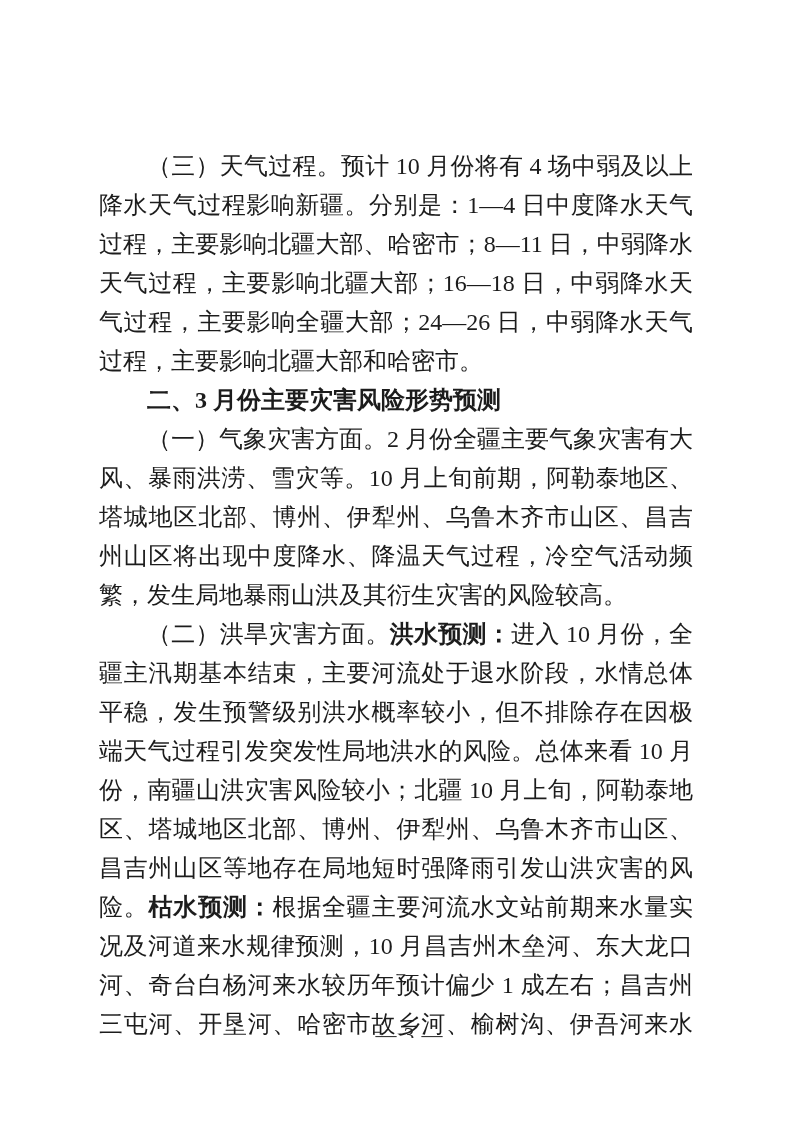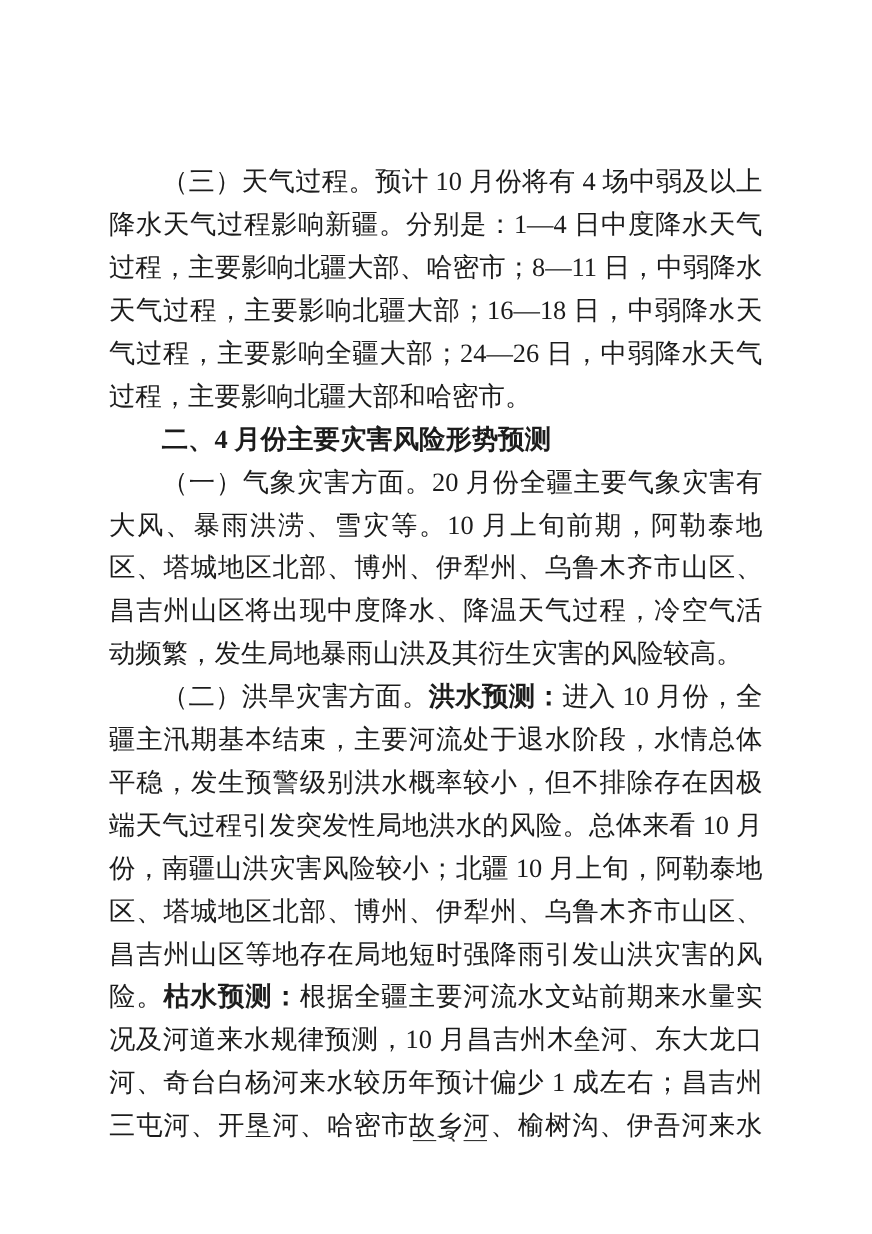--- a/index.html
+++ b/index.html
@@ -52,22 +52,22 @@
   }
 </style>
 </head>
 <body>
 
 <div class="page">
   <div class="content">
 
     <p class="para"><span>（三）天气过程。预计 10 月份将有 4 场中弱及以上降水天气过程影响新疆。分别是：1—4 日中度降水天气过程，主要影响北疆大部、哈密市；8—11 日，中弱降水天气过程，主要影响北疆大部；16—18 日，中弱降水天气过程，主要影响全疆大部；24—26 日，中弱降水天气过程，主要影响北疆大部和哈密市。</span></p>
 
-    <p class="para heading"><span>二、4 月份主要灾害风险形势预测</span></p>
+    <p class="para heading"><span>二、3 月份主要灾害风险形势预测</span></p>
 
-    <p class="para"><span>（一）气象灾害方面。20 月份全疆主要气象灾害有大风、暴雨洪涝、雪灾等。10 月上旬前期，阿勒泰地区、塔城地区北部、博州、伊犁州、乌鲁木齐市山区、昌吉州山区将出现中度降水、降温天气过程，冷空气活动频繁，发生局地暴雨山洪及其衍生灾害的风险较高。</span></p>
+    <p class="para"><span>（一）气象灾害方面。2 月份全疆主要气象灾害有大风、暴雨洪涝、雪灾等。10 月上旬前期，阿勒泰地区、塔城地区北部、博州、伊犁州、乌鲁木齐市山区、昌吉州山区将出现中度降水、降温天气过程，冷空气活动频繁，发生局地暴雨山洪及其衍生灾害的风险较高。</span></p>
 
     <p class="para"><span>（二）洪旱灾害方面。</span><span class="em">洪水预测：</span><span>进入 10 月份，全疆主汛期基本结束，主要河流处于退水阶段，水情总体平稳，发生预警级别洪水概率较小，但不排除存在因极端天气过程引发突发性局地洪水的风险。总体来看 10 月份，南疆山洪灾害风险较小；北疆 10 月上旬，阿勒泰地区、塔城地区北部、博州、伊犁州、乌鲁木齐市山区、昌吉州山区等地存在局地短时强降雨引发山洪灾害的风险。</span><span class="em">枯水预测：</span><span>根据全疆主要河流水文站前期来水量实况及河道来水规律预测，10 月昌吉州木垒河、东大龙口河、奇台白杨河来水较历年预计偏少 1 成左右；昌吉州三屯河、开垦河、哈密市故乡河、榆树沟、伊吾河来水量较历年偏少 1—2 成；哈密市头道沟来水量较历年偏少 4—5 成。</span></p>
 
   </div>
 
   <div class="footer">— 3 —</div>
 </div>
 
 </body></html>

